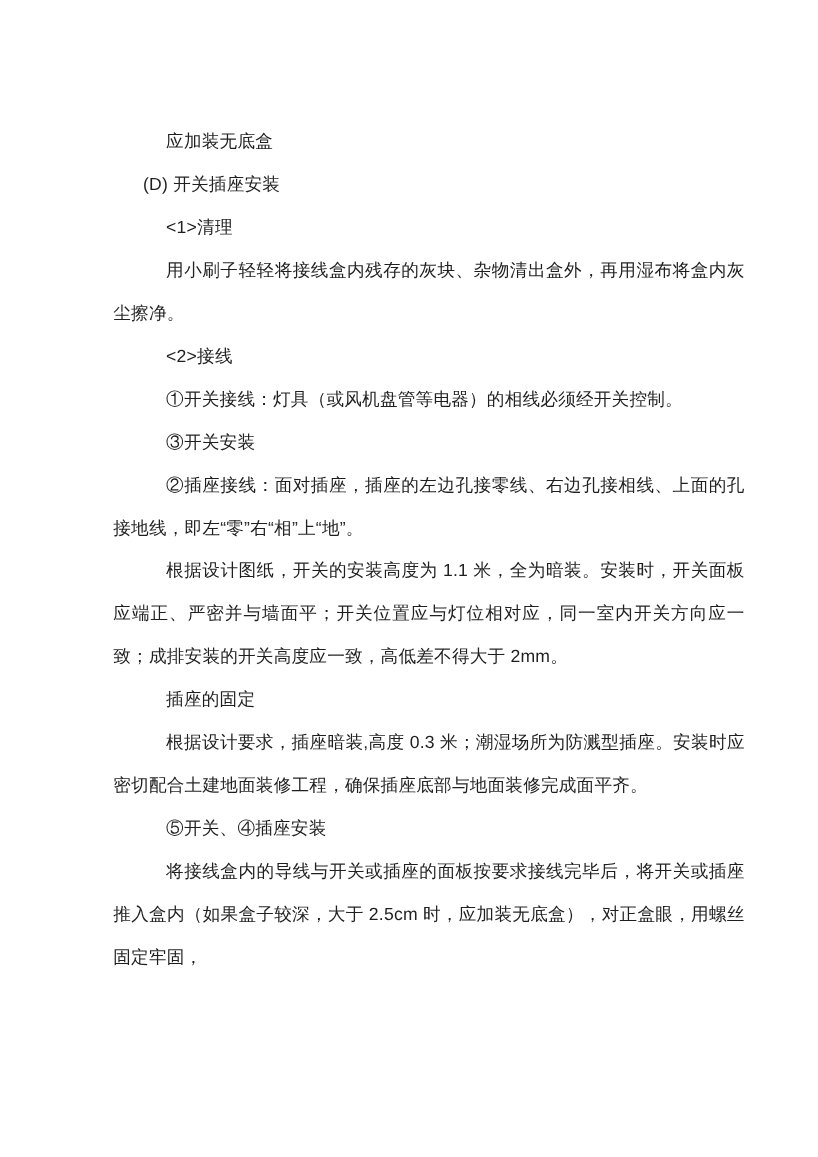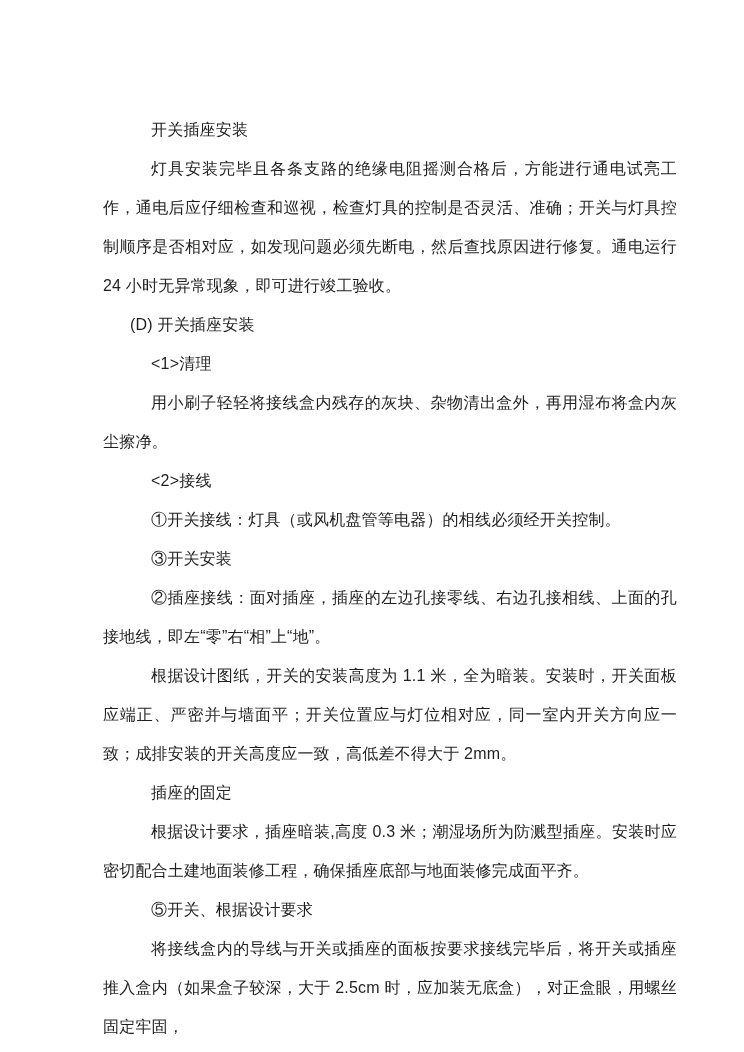--- a/index.html
+++ b/index.html
@@ -32,28 +32,27 @@
     letter-spacing: 0.2px;
   }
   .ind { text-indent: 48px; }
   .sec { text-indent: 27px; }
 </style>
 </head>
 <body>
 
 <div class="page">
   <div class="content">
-    <p class="ind">开关插座安装</p>
-    <p class="ind">灯具安装完毕且各条支路的绝缘电阻摇测合格后，方能进行通电试亮工作，通电后应仔细检查和巡视，检查灯具的控制是否灵活、准确；开关与灯具控制顺序是否相对应，如发现问题必须先断电，然后查找原因进行修复。通电运行 24 小时无异常现象，即可进行竣工验收。</p>
+    <p class="ind">应加装无底盒</p>
     <p class="sec">(D) 开关插座安装</p>
     <p class="ind">&lt;1&gt;清理</p>
     <p class="ind">用小刷子轻轻将接线盒内残存的灰块、杂物清出盒外，再用湿布将盒内灰尘擦净。</p>
     <p class="ind">&lt;2&gt;接线</p>
     <p class="ind">①开关接线：灯具（或风机盘管等电器）的相线必须经开关控制。</p>
     <p class="ind">③开关安装</p>
     <p class="ind">②插座接线：面对插座，插座的左边孔接零线、右边孔接相线、上面的孔接地线，即左“零”右“相”上“地”。</p>
     <p class="ind">根据设计图纸，开关的安装高度为 1.1 米，全为暗装。安装时，开关面板应端正、严密并与墙面平；开关位置应与灯位相对应，同一室内开关方向应一致；成排安装的开关高度应一致，高低差不得大于 2mm。</p>
     <p class="ind">插座的固定</p>
     <p class="ind">根据设计要求，插座暗装,高度 0.3 米；潮湿场所为防溅型插座。安装时应密切配合土建地面装修工程，确保插座底部与地面装修完成面平齐。</p>
-    <p class="ind">⑤开关、根据设计要求</p>
+    <p class="ind">⑤开关、④插座安装</p>
     <p class="ind">将接线盒内的导线与开关或插座的面板按要求接线完毕后，将开关或插座推入盒内（如果盒子较深，大于 2.5cm 时，应加装无底盒），对正盒眼，用螺丝固定牢固，</p>
   </div>
 </div>
 
 </body></html>

